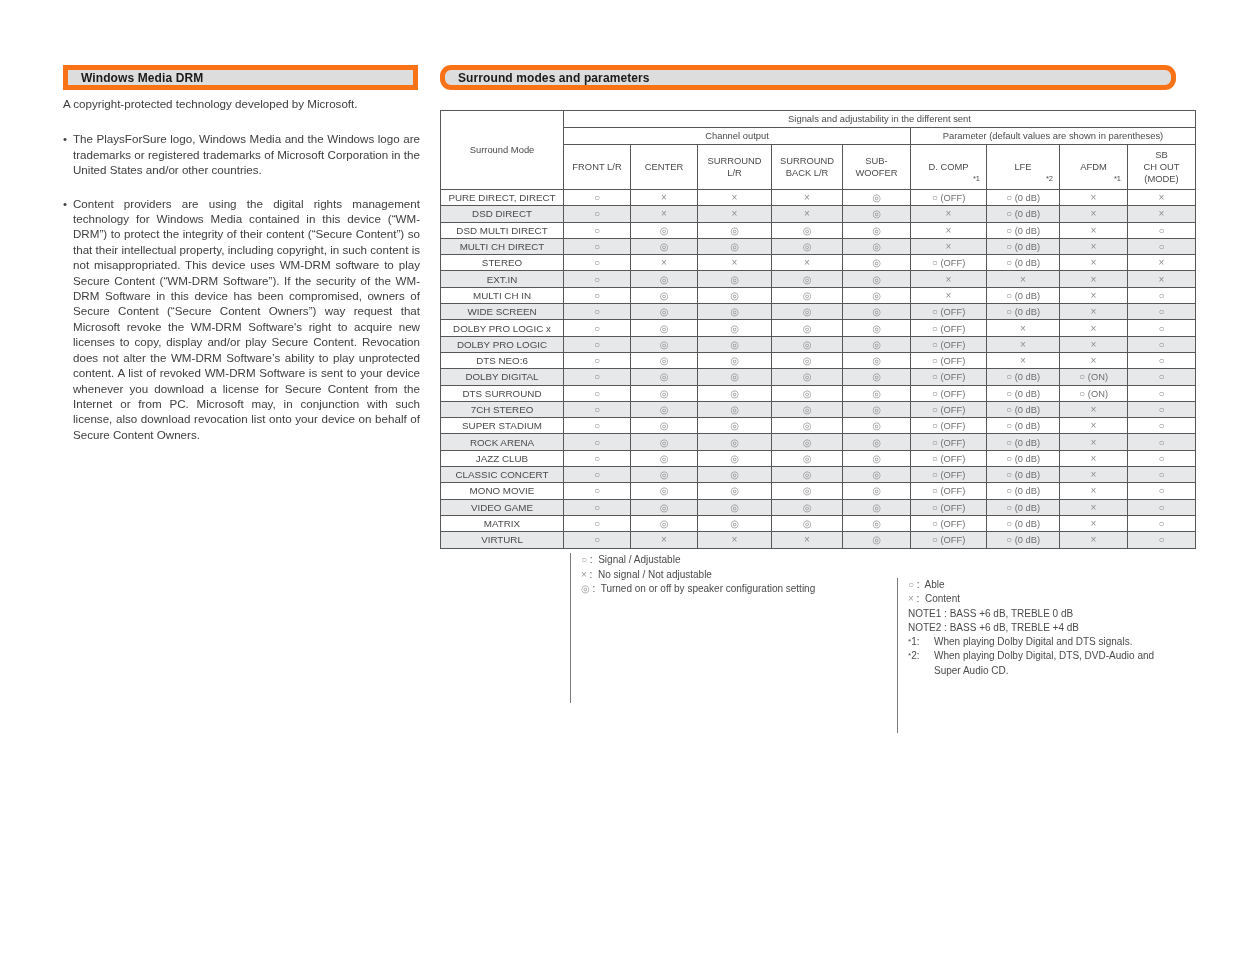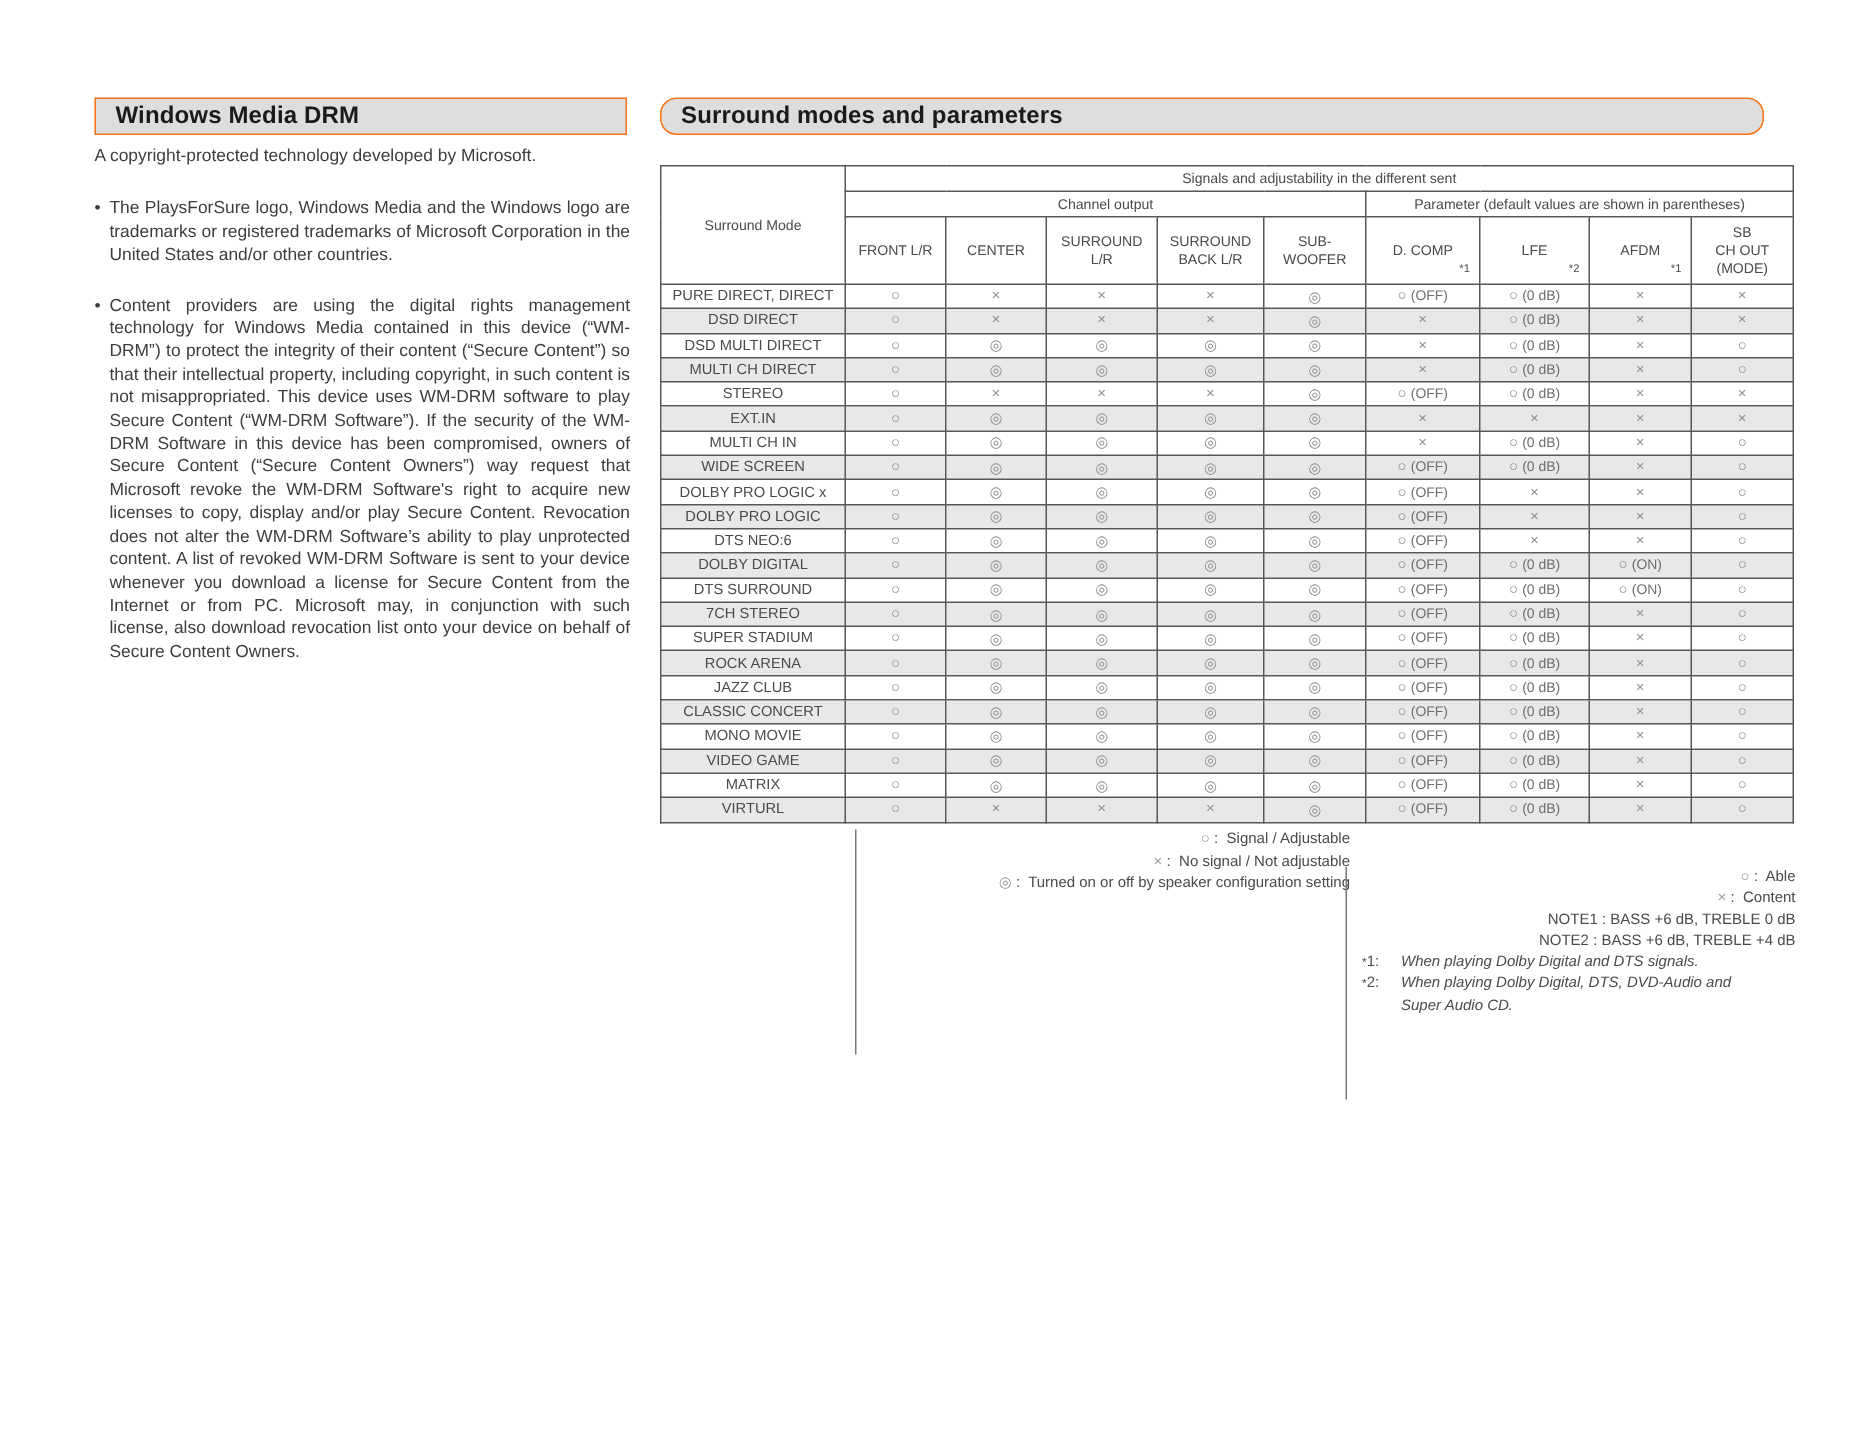--- a/index.html
+++ b/index.html
@@ -13,26 +13,26 @@
     position: relative;
     font-family: "Liberation Sans", sans-serif;
     color: #3b3b3b;
     overflow: hidden;
   }
 
   
   .section-bar {
     position: absolute;
     background: #dddddd;
-    border: 1px solid #f97316;
+    border: 5px solid #f97316;
     box-sizing: border-box;
     display: flex;
     align-items: center;
     font-weight: bold;
-    font-size: 16px;
+    font-size: 12px;
     color: #1a1a1a;
     letter-spacing: 0.1px;
   }
   .section-bar .bar-label { padding-left: 13px; }
   #bar-left  { left: 63px;  top: 65px; width: 355px; height: 25px; }
   #bar-right { left: 440px; top: 65px; width: 736px; height: 25px; border-radius: 11px; }
 
   
   #left-col {
     position: absolute;
@@ -132,26 +132,26 @@
     top: 578px;
     width: 300px;
     font-size: 10px;
     line-height: 14.3px;
     color: #4a4a4a;
     border-left: 1px solid #7a7a7a;
     padding-left: 10px;
     height: 155px;
     box-sizing: border-box;
   }
-  .leg-row { white-space: nowrap; text-align: right; }
+  .leg-row { white-space: nowrap; }
   .leg-row .g { color: #9a9a9a; }
   .leg-cont { padding-left: 52px; }
   .fn-row { display: flex; }
   .fn-row .fn-key { width: 26px; flex: none; }
-  .fn-row .fn-txt { flex: 1; font-style: italic; }
+  .fn-row .fn-txt { flex: 1; }
   .fn-sup { font-size: 8px; vertical-align: top; }
 </style>
 </head>
 <body>
 
 <div class="section-bar" id="bar-left">
   <span class="bar-label">Windows Media DRM</span>
 </div>
 
 <div class="section-bar" id="bar-right">

